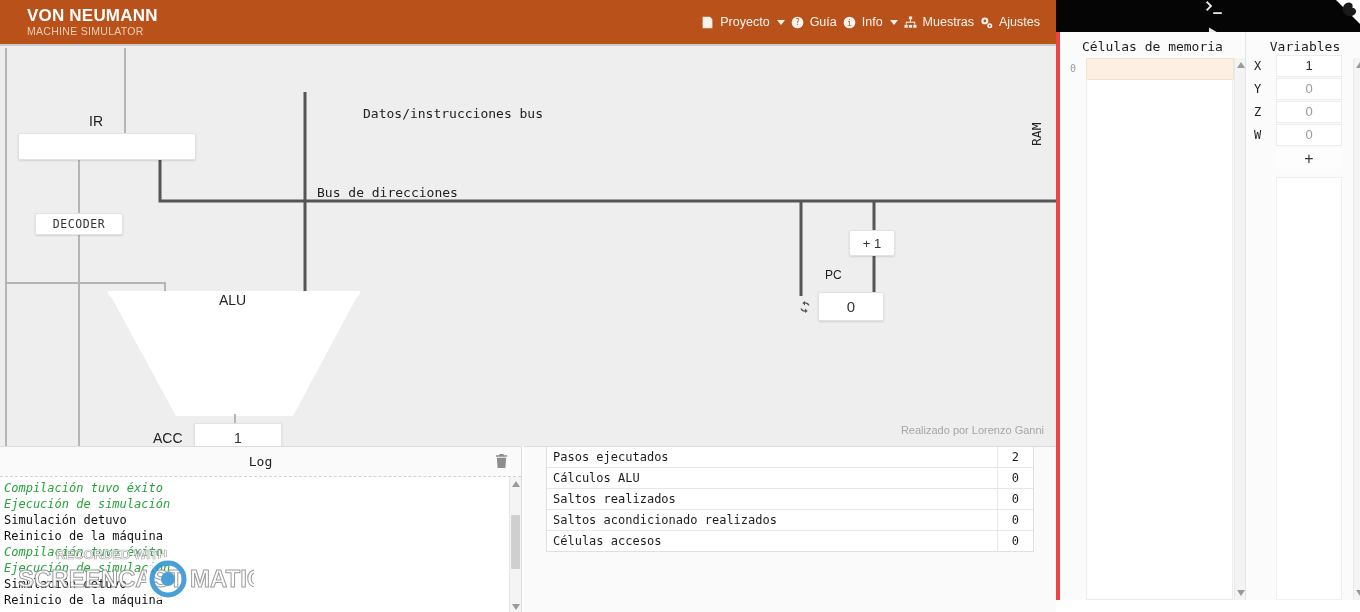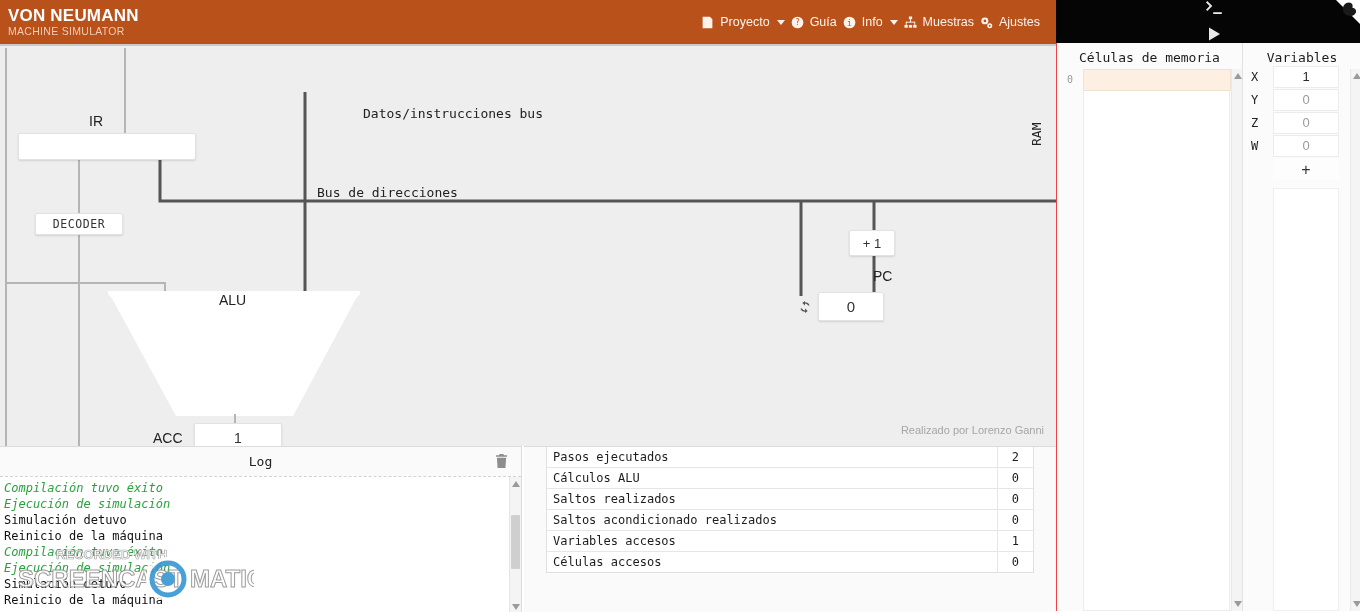--- a/index.html
+++ b/index.html
@@ -11,21 +11,21 @@
     font-family: "Liberation Sans", sans-serif;
   }
 
   
   #topbar {
     position: absolute; top: 0; left: 0;
     width: 1056px; height: 44px;
     background: #b8511a;
     display: flex; align-items: center;
   }
-  #brand { padding-left: 8px; color: #fff; line-height: 1; }
+  #brand { padding-left: 8px; color: #fff; line-height: 1; margin-left: 19px; }
   #brand .b1 {
     display: block; font-size: 17px; font-weight: bold;
     letter-spacing: .2px;
   }
   #brand .b2 {
     display: block; font-size: 10.5px; color: #f0cdb5;
     letter-spacing: .3px; margin-top: 2px;
   }
   #navmenu {
     margin-left: auto; display: flex; align-items: center;
@@ -101,21 +101,21 @@
   #ir-box    { left: 18px;  top: 87px; width: 178px; height: 27px; }
   #decoder-box {
     left: 35px; top: 167px; width: 88px; height: 22px;
     font-size: 11.5px; letter-spacing: .6px;
     font-family: "DejaVu Sans Mono", monospace;
   }
   #alu-label { left: 219px; top: 246px; font-size: 14px; }
   #acc-label { left: 153px; top: 384px; font-size: 14px; }
   #acc-box   { left: 194px; top: 377px; width: 88px; height: 29px; }
   #plus1-box { left: 849px; top: 184px; width: 46px; height: 26px; font-size: 13px; }
-  #pc-label  { left: 825px; top: 222px; font-size: 14px; margin-left: 48px; }
+  #pc-label  { left: 825px; top: 222px; font-size: 12px; }
   #pc-box    { left: 818px; top: 246px; width: 66px; height: 29px; font-size: 15px; }
   #pc-reset {
     position: absolute; left: 792px; top: 248px;
     width: 26px; height: 25px;
     display: flex; align-items: center; justify-content: center;
     cursor: pointer;
   }
   #pc-reset svg { width: 12px; height: 12px; fill: #555; }
   #bus-data  { left: 317px; top: 60px; padding-left: 46px; }
   #bus-addr  { left: 317px; top: 139px; }
@@ -201,24 +201,24 @@
     padding: 3px 6px; height: 20px;
   }
   #stattable tr:first-child td { border-top: none; }
   #stattable td.val {
     width: 36px; text-align: center;
     border-left: 1px solid #e6e6e6;
   }
 
   
   #rightzone {
-    position: absolute; left: 1056px; top: 43px;
+    position: absolute; left: 1056px; top: 32px;
     width: 304px; height: 568px;
     background: #fbfbfb;
-    border-left: 1px solid #ef4444;
+    border-left: 4px solid #ef4444;
   }
   .rpanelhead {
     font-family: "DejaVu Sans Mono", monospace;
     font-size: 13px; color: #1c1c1c;
     text-align: center; padding-top: 7px;
   }
   #memcol {
     position: absolute; left: 0; top: 0;
     width: 186px; height: 568px;
     border-right: 1px solid #e2e2e2;
@@ -503,24 +503,20 @@
       </tr>
       <tr>
         <td>Saltos realizados</td>
         <td class="val">0</td>
       </tr>
       <tr>
         <td>Saltos acondicionado realizados</td>
         <td class="val">0</td>
       </tr>
       <tr>
-        <td>Variables accesos</td>
-        <td class="val">1</td>
-      </tr>
-      <tr>
         <td>Células accesos</td>
         <td class="val">0</td>
       </tr>
     </tbody>
       </table>
   </div>
 </div>
 
 <div id="rightzone">
 

